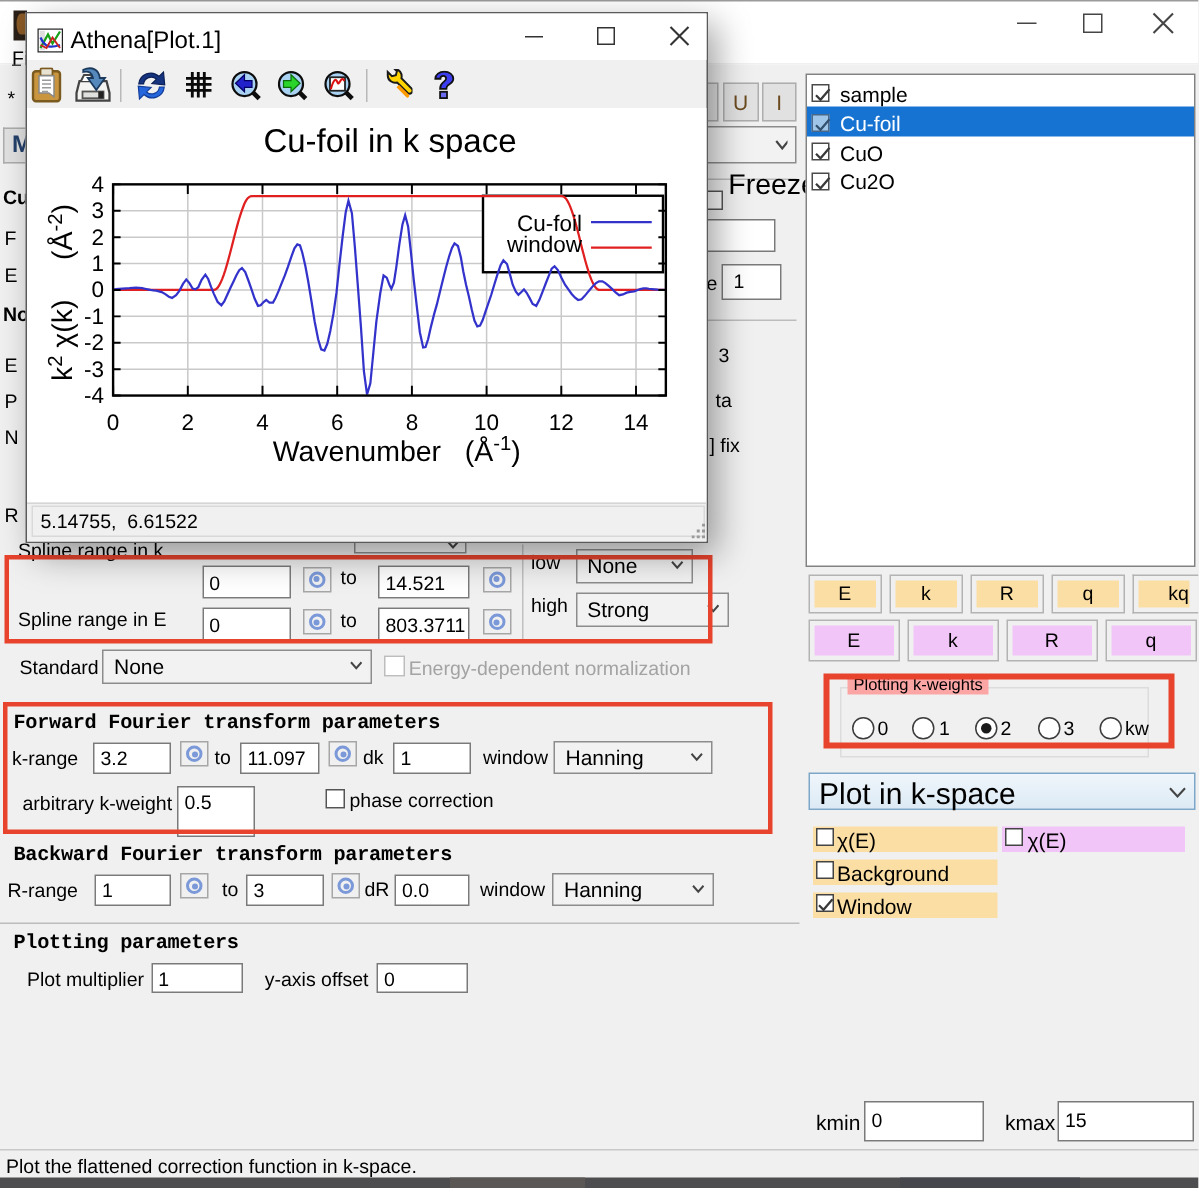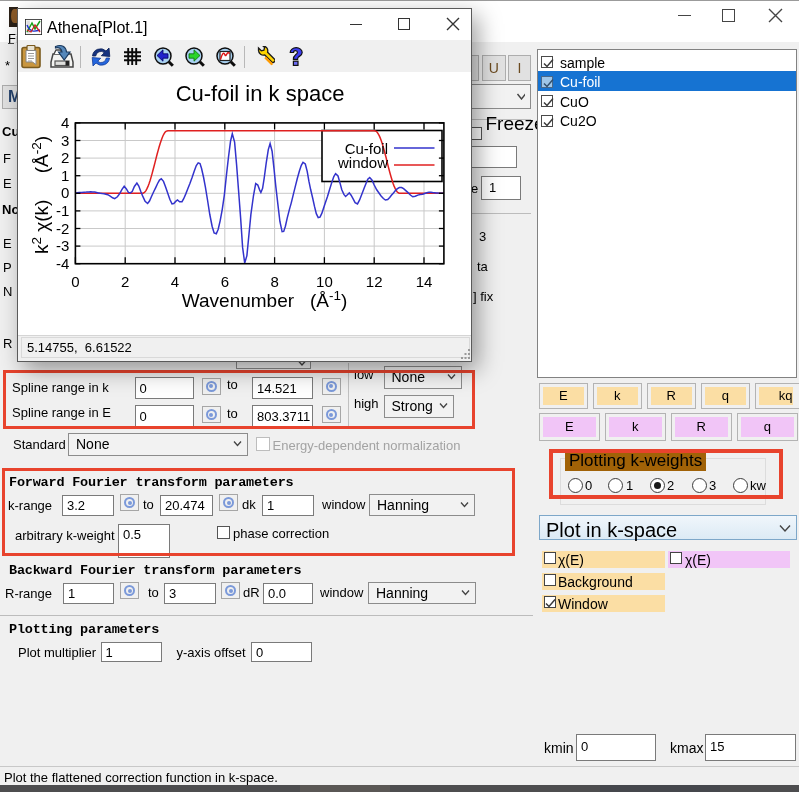--- a/index.html
+++ b/index.html
@@ -99,21 +99,21 @@
 <div class="abs" style="left:538.5px;top:412.5px;width:61.5px;height:28px;background:#f0f0f0;border:1px solid #b3b3b3"></div>
 <div class="abs" style="left:542.5px;top:416.5px;width:53.5px;height:20px;background:#f1c5f7;text-align:center;line-height:19px;font-size:13px">E</div>
 <div class="abs" style="left:604.5px;top:412.5px;width:61.5px;height:28px;background:#f0f0f0;border:1px solid #b3b3b3"></div>
 <div class="abs" style="left:608.5px;top:416.5px;width:53.5px;height:20px;background:#f1c5f7;text-align:center;line-height:19px;font-size:13px">k</div>
 <div class="abs" style="left:670.5px;top:412.5px;width:61.5px;height:28px;background:#f0f0f0;border:1px solid #b3b3b3"></div>
 <div class="abs" style="left:674.5px;top:416.5px;width:53.5px;height:20px;background:#f1c5f7;text-align:center;line-height:19px;font-size:13px">R</div>
 <div class="abs" style="left:736.5px;top:412.5px;width:61.5px;height:28px;background:#f0f0f0;border:1px solid #b3b3b3"></div>
 <div class="abs" style="left:740.5px;top:416.5px;width:53.5px;height:20px;background:#f1c5f7;text-align:center;line-height:19px;font-size:13px">q</div>
 
 <div class="abs" style="left:560px;top:458px;width:206px;height:47px;border:1px solid #dcdcdc"></div>
-<div class="abs" style="left:565px;top:451px;background:#a16207;padding:0 4px;font-size:17px">Plotting k-weights</div>
+<div class="abs" style="left:565px;top:451px;background:#fca5a5;padding:0 4px;font-size:11px">Plotting k-weights</div>
 <div class="abs" style="left:567.5px;top:477.5px;width:15px;height:15px;border:1.5px solid #3c3c3c;border-radius:50%;background:#fff"></div>
 <div class="lbl" style="left:585px;top:478px">0</div>
 <div class="abs" style="left:608px;top:477.5px;width:15px;height:15px;border:1.5px solid #3c3c3c;border-radius:50%;background:#fff"></div>
 <div class="lbl" style="left:626px;top:478px">1</div>
 <div class="abs" style="left:649.5px;top:477.5px;width:15px;height:15px;border:1.5px solid #3c3c3c;border-radius:50%;background:#fff"></div>
 <div class="abs" style="left:653.5px;top:481.5px;width:7px;height:7px;border-radius:50%;background:#1a1a1a"></div>
 <div class="lbl" style="left:667px;top:478px">2</div>
 <div class="abs" style="left:691.5px;top:477.5px;width:15px;height:15px;border:1.5px solid #3c3c3c;border-radius:50%;background:#fff"></div>
 <div class="lbl" style="left:709px;top:478px">3</div>
 <div class="abs" style="left:733px;top:477.5px;width:15px;height:15px;border:1.5px solid #3c3c3c;border-radius:50%;background:#fff"></div>
@@ -150,25 +150,25 @@
 <svg class="abs" style="left:297px;top:359px" width="10" height="8">
     <path d="M1 1.5 L5 6 L9 1.5" stroke="#444" stroke-width="1.3" fill="none"></path>
   </svg>
 
 <div class="abs" style="left:347.5px;top:363px;width:1px;height:65px;background:#c0c0c0"></div>
 <div class="lbl" style="left:354px;top:367px">low</div>
 <div class="cmb" style="left:383.5px;top:365.5px;width:78px;height:23px">None<svg class="ar" width="9" height="9">
       <path d="M1 2.5 L4.5 6.5 L8 2.5" stroke="#444" stroke-width="1.3" fill="none"></path>
     </svg></div>
 <div class="lbl" style="left:354px;top:396px">high</div>
-<div class="cmb" style="left:383.5px;top:394.5px;width:70px;height:23px">Strong<svg class="ar" width="9" height="9">
+<div class="cmb" style="left:383.5px;top:394.5px;width:102px;height:23px">Strong<svg class="ar" width="9" height="9">
       <path d="M1 2.5 L4.5 6.5 L8 2.5" stroke="#444" stroke-width="1.3" fill="none"></path>
     </svg></div>
 
-<div class="lbl" style="left:12px;top:380px">Spline range in k</div>
+<div class="lbl" style="left:12px;top:359px">Spline range in k</div>
 <div class="inp" style="left:134.5px;top:376.5px;width:59px;height:22.5px;line-height:17px">0</div>
 <div class="pin" style="left:201.5px;top:377.5px">
     <i></i>
     <b></b>
   </div>
 <div class="lbl" style="left:227px;top:377px">to</div>
 <div class="inp" style="left:252px;top:376.5px;width:61px;height:22.5px;line-height:17px">14.521</div>
 <div class="pin" style="left:321.5px;top:377.5px">
     <i></i>
     <b></b>
@@ -194,21 +194,21 @@
 <div class="lbl" style="left:272.5px;top:437.5px;color:#a3a3a3">Energy-dependent normalization</div>
 
 <div class="hdr" style="left:9px;top:475px">Forward Fourier transform parameters</div>
 <div class="lbl" style="left:8px;top:498px">k-range</div>
 <div class="inp" style="left:62px;top:495px;width:52px;height:21px">3.2</div>
 <div class="pin" style="left:120px;top:494px">
     <i></i>
     <b></b>
   </div>
 <div class="lbl" style="left:143px;top:497px">to</div>
-<div class="inp" style="left:160px;top:495px;width:53px;height:21px">20.474</div>
+<div class="inp" style="left:160px;top:495px;width:53px;height:21px">11.097</div>
 <div class="pin" style="left:219px;top:494px">
     <i></i>
     <b></b>
   </div>
 <div class="lbl" style="left:242px;top:497px">dk</div>
 <div class="inp" style="left:262px;top:495px;width:52px;height:21px">1</div>
 <div class="lbl" style="left:322px;top:497px">window</div>
 <div class="cmb" style="left:369px;top:494px;width:106px;height:21.5px">Hanning<svg class="ar" width="9" height="9">
       <path d="M1 2.5 L4.5 6.5 L8 2.5" stroke="#444" stroke-width="1.3" fill="none"></path>
     </svg></div>

